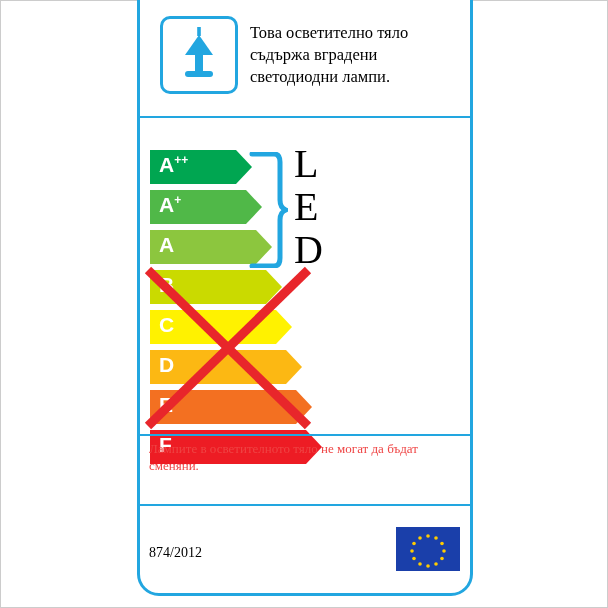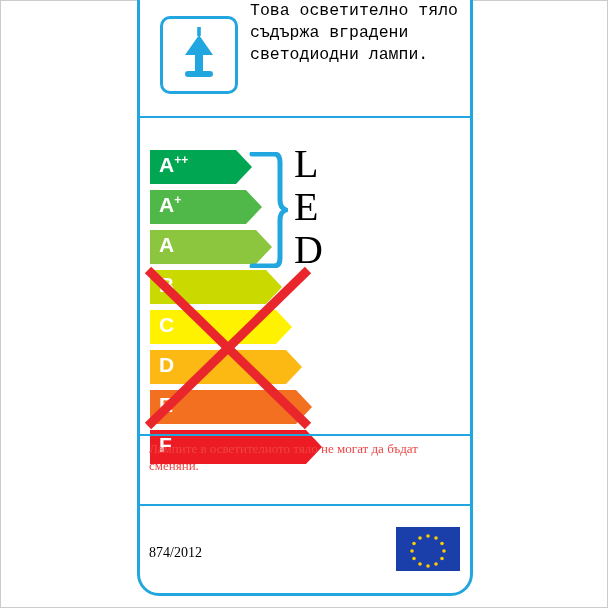--- a/index.html
+++ b/index.html
@@ -57,26 +57,25 @@
     border: 3px solid #22a6e0;
     border-radius: 10px;
     box-sizing: border-box;
     background: #ffffff;
   }
   .icon-box svg { display: block; }
 
   .top-text {
     position: absolute;
     left: 250px;
-    top: 0;
+    top: 22px;
     width: 210px;
     font-size: 16.5px;
     line-height: 1.32;
     color: #000000;
-    font-family: Liberation Mono, monospace;
   }
 
   
   .divider {
     position: absolute;
     left: 140px;
     width: 330px;
     height: 2px;
     background: #22a6e0;
   }

